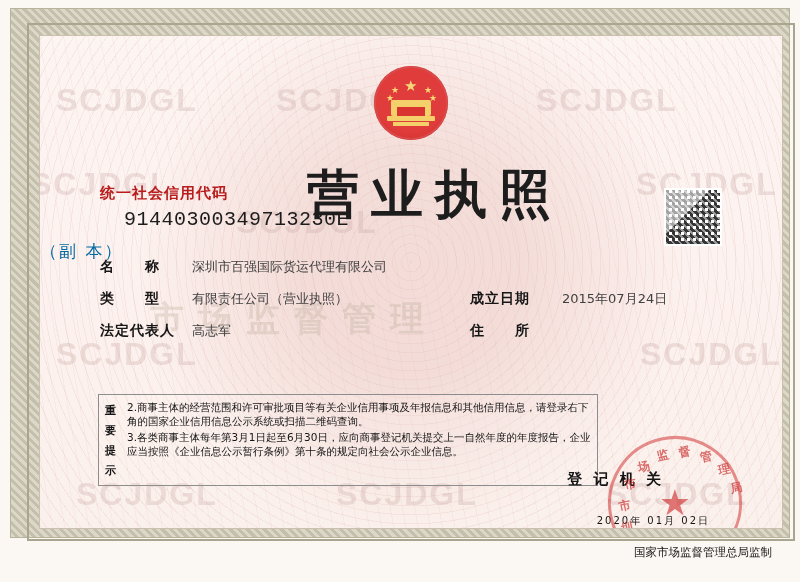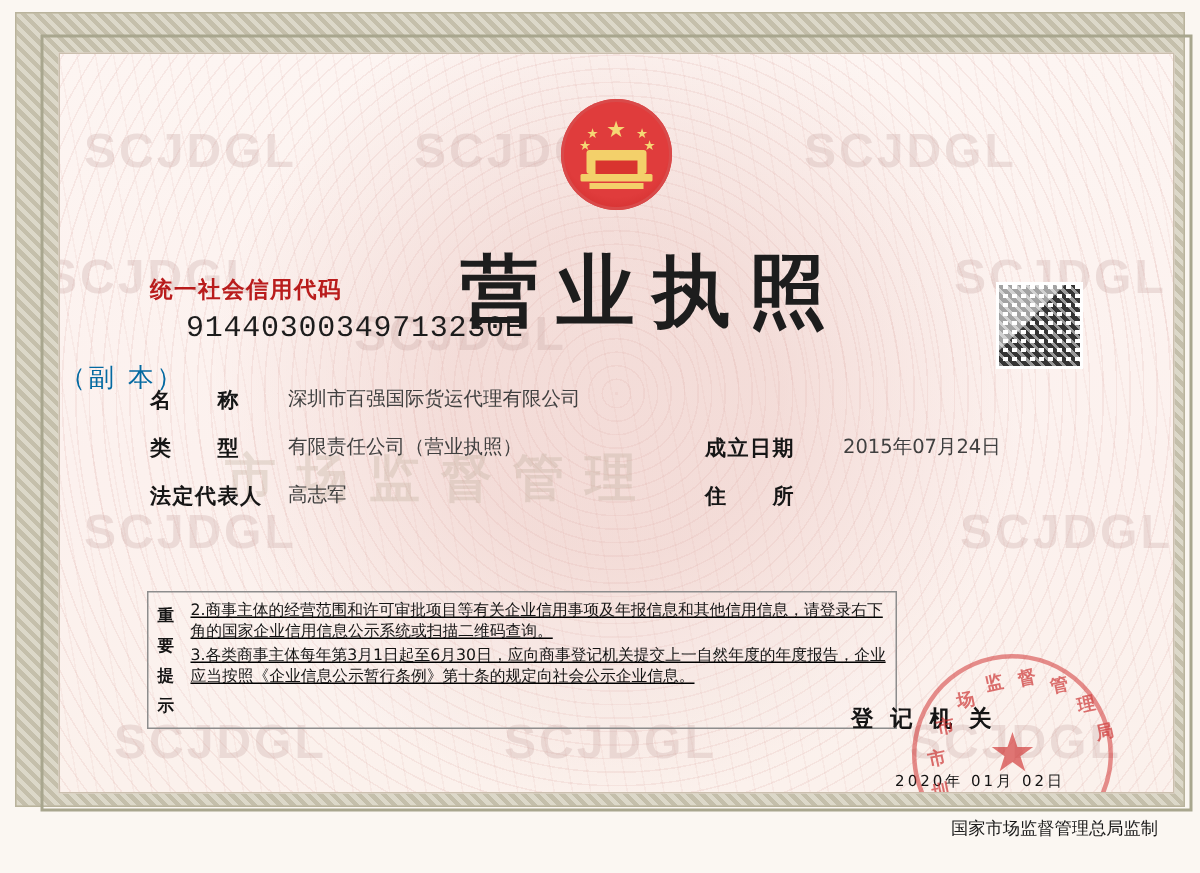--- a/index.html
+++ b/index.html
@@ -253,21 +253,20 @@
   .notes {
     position: absolute;
     left: 58px;
     top: 358px;
     width: 500px;
     border: 1px solid #8d8d8d;
     padding: 5px 6px 5px 28px;
     box-sizing: border-box;
     min-height: 92px;
     background: rgba(255,255,255,.10);
-    text-decoration: underline;
   }
   .notes .side {
     position: absolute;
     left: 6px; top: 6px;
     width: 16px;
     font-size: 11px;
     line-height: 20px;
     color: #141414;
     font-weight: bold;
     letter-spacing: 0;

